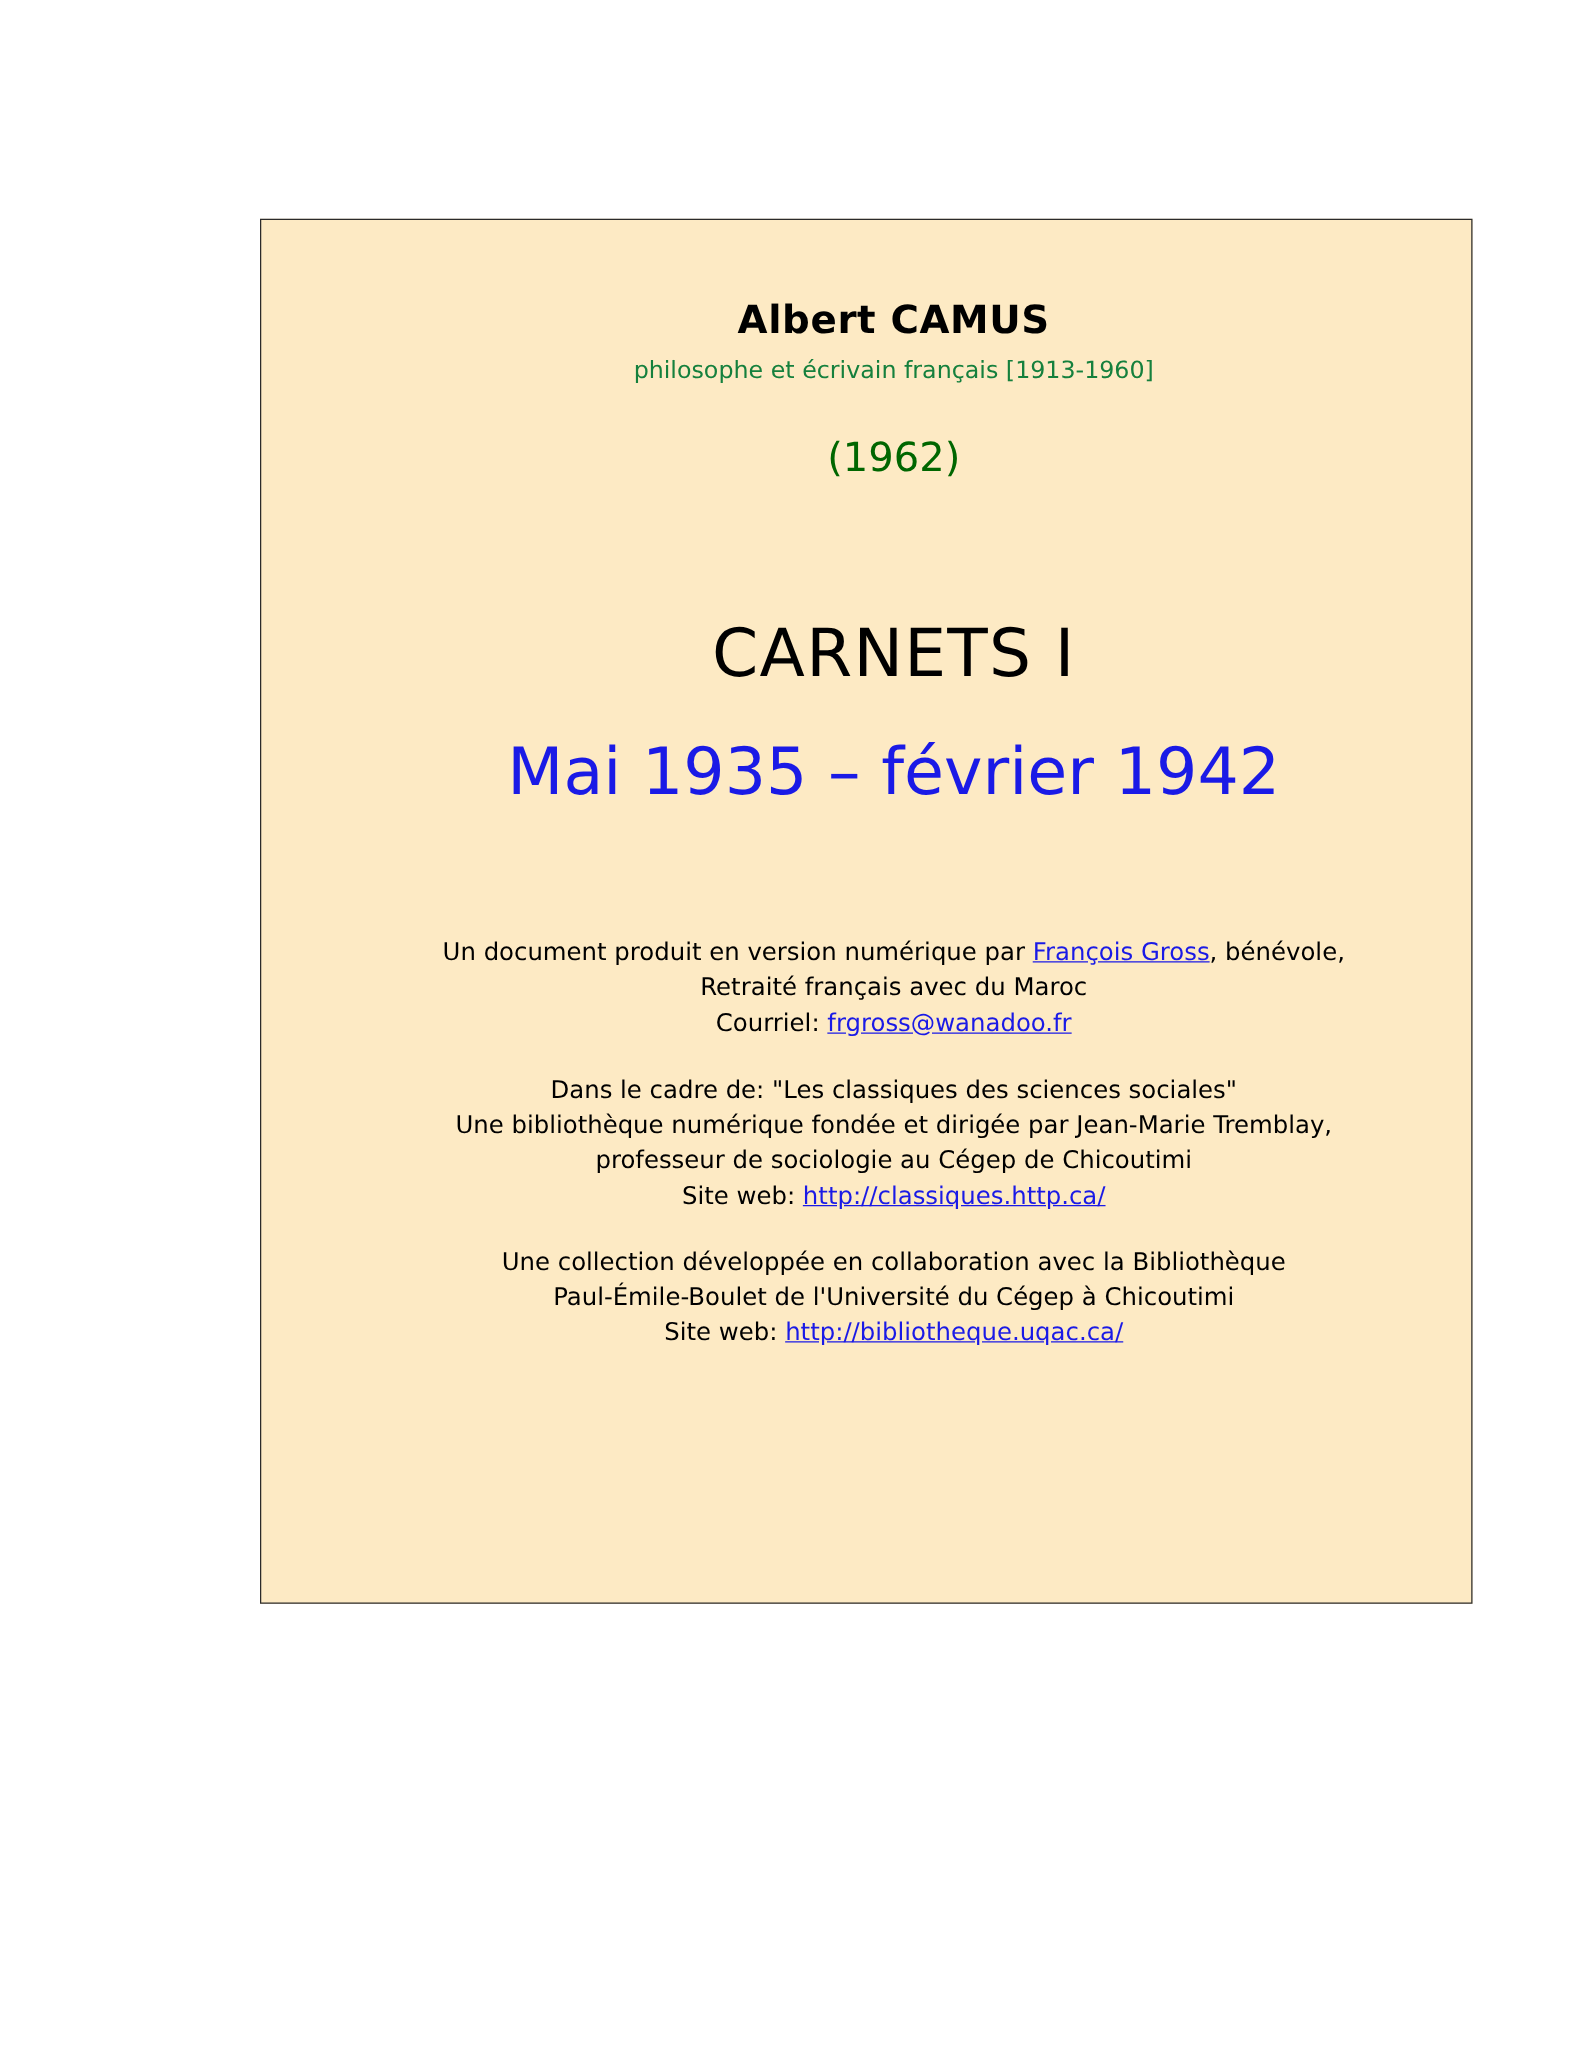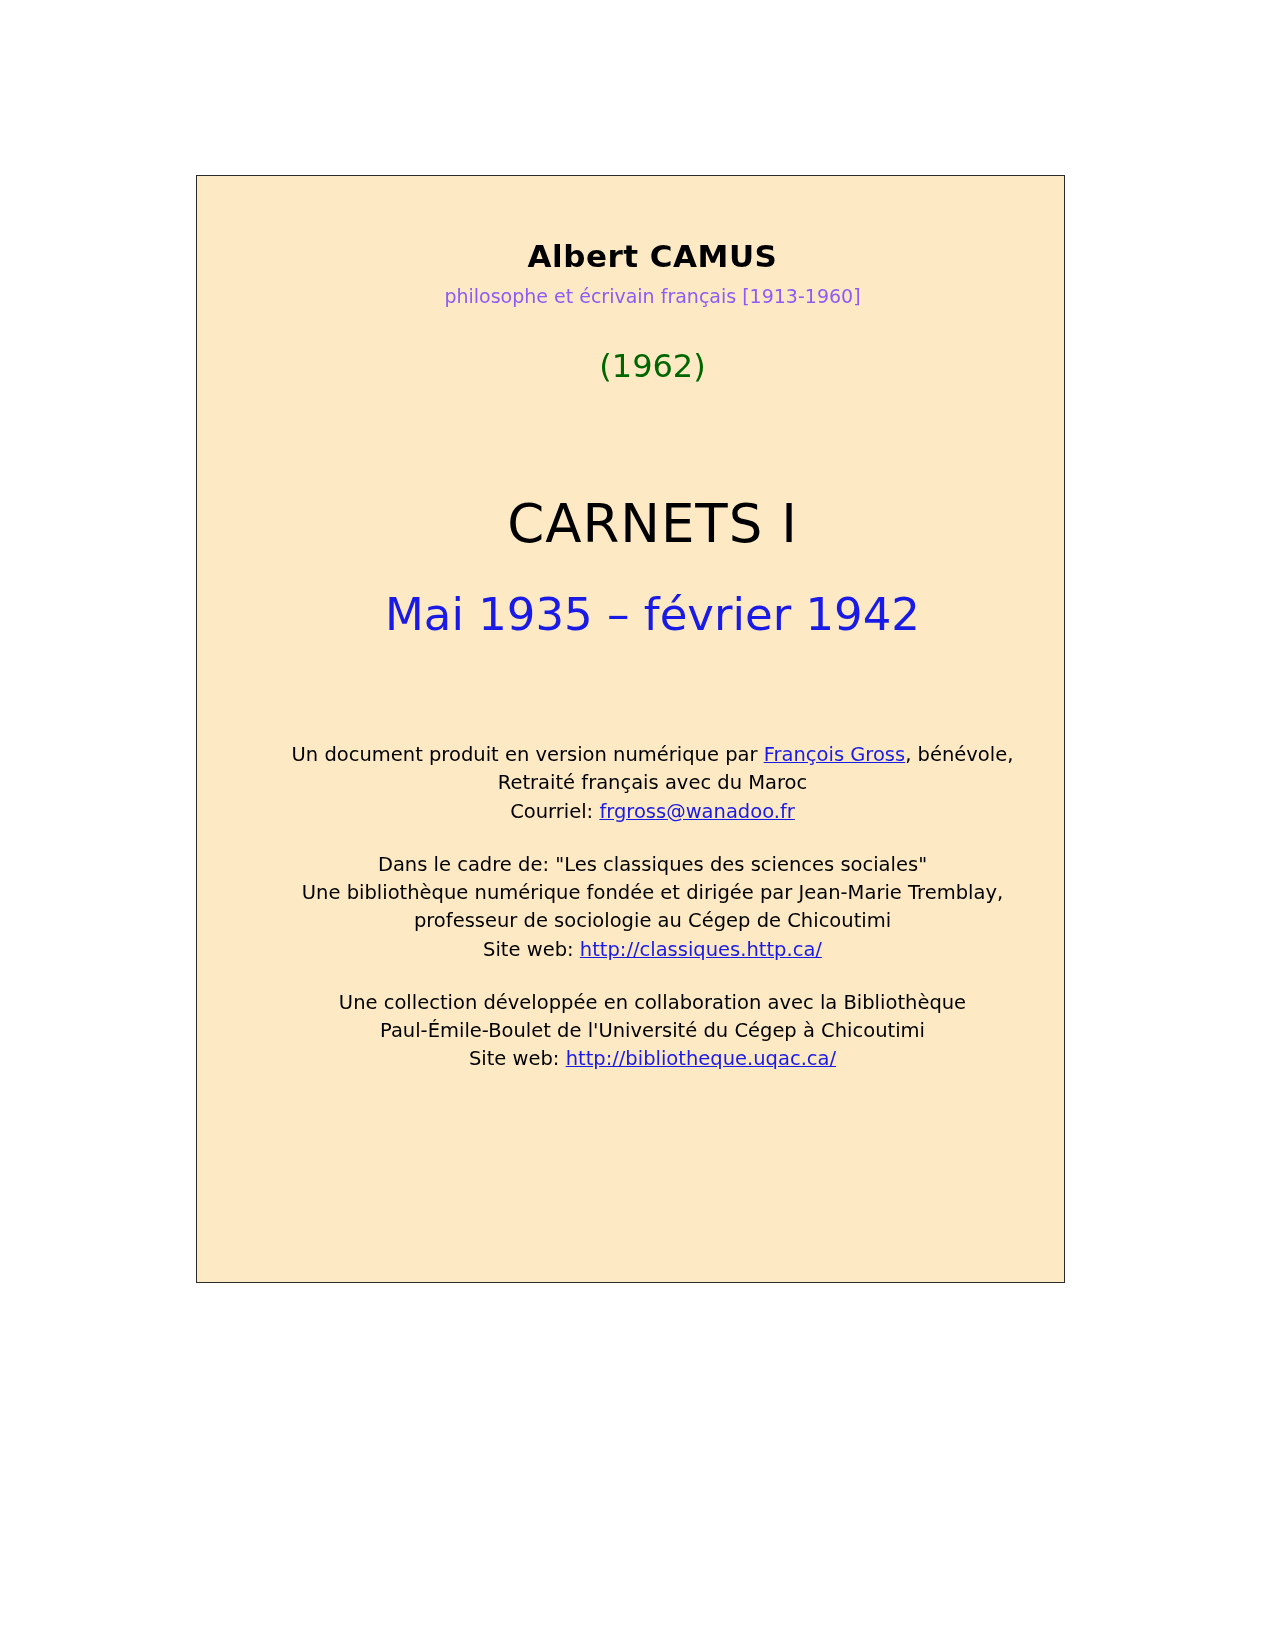--- a/index.html
+++ b/index.html
@@ -10,23 +10,23 @@
   body {
     width: 1275px;
     height: 1651px;
     font-family: "DejaVu Sans", sans-serif;
     position: relative;
     overflow: hidden;
   }
 
   .page {
     position: absolute;
-    left: 196px;
+    left: 208px;
     top: 175px;
-    width: 869px;
+    width: 970px;
     height: 1108px;
     background: #fdeac4;
     border: 1px solid #2b2b2b;
     box-sizing: border-box;
     padding-left: 44px;
   }
 
   .inner {
     padding: 0;
     text-align: center;
@@ -36,39 +36,39 @@
     margin-top: 62px;
     font-size: 31px;
     font-weight: bold;
     color: #000000;
     letter-spacing: 0.5px;
   }
 
   .author-sub {
     margin-top: 11px;
     font-size: 19px;
-    color: #8b5cf6;
+    color: #15803d;
   }
 
   .year {
     margin-top: 40px;
     font-size: 32px;
     color: #006600;
   }
 
   .title {
     margin-top: 108px;
     font-size: 53px;
     color: #000000;
     letter-spacing: 1px;
   }
 
   .subtitle {
     margin-top: 34px;
-    font-size: 45px;
+    font-size: 52px;
     color: #1a1ae6;
   }
 
   .credits {
     margin-top: 100px;
     font-size: 19.5px;
     color: #000000;
     line-height: 1.45;
   }
 

